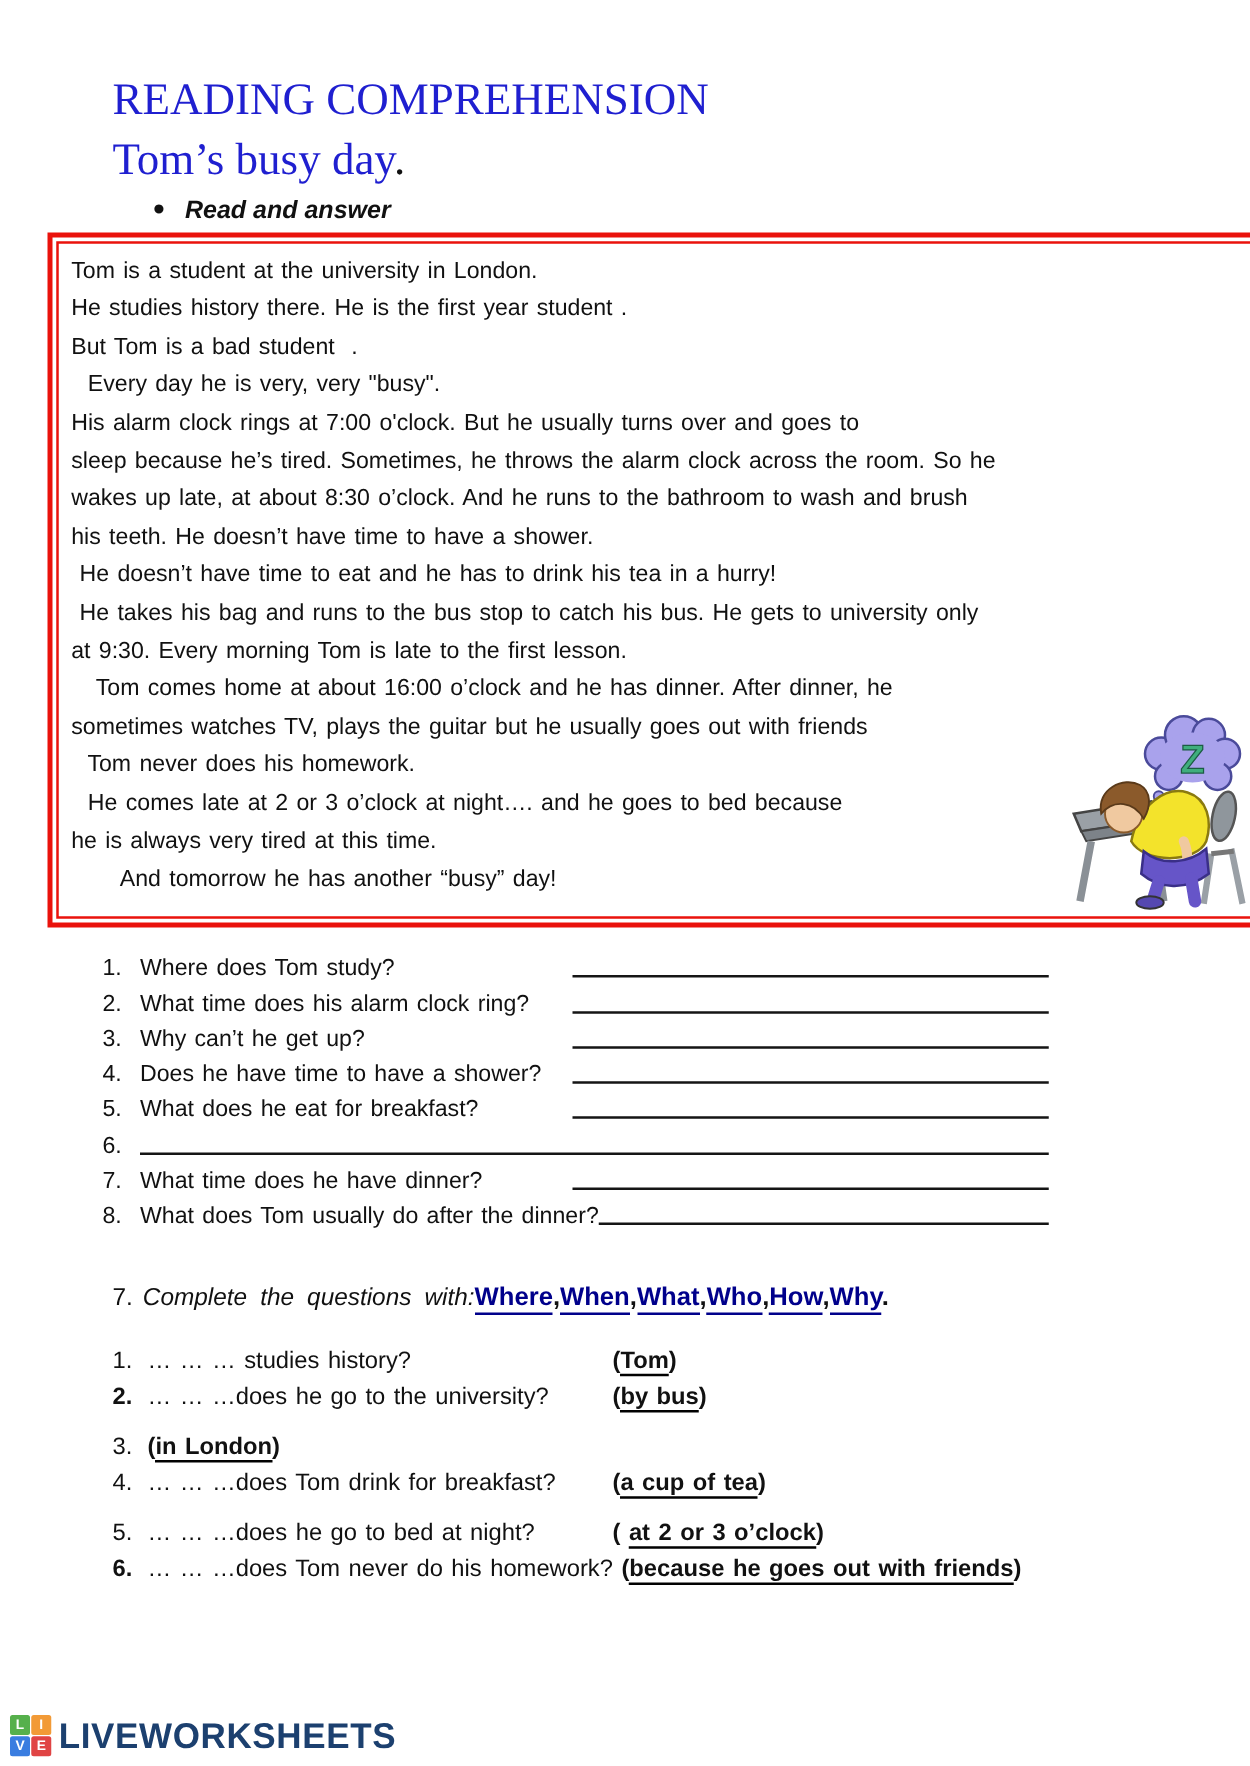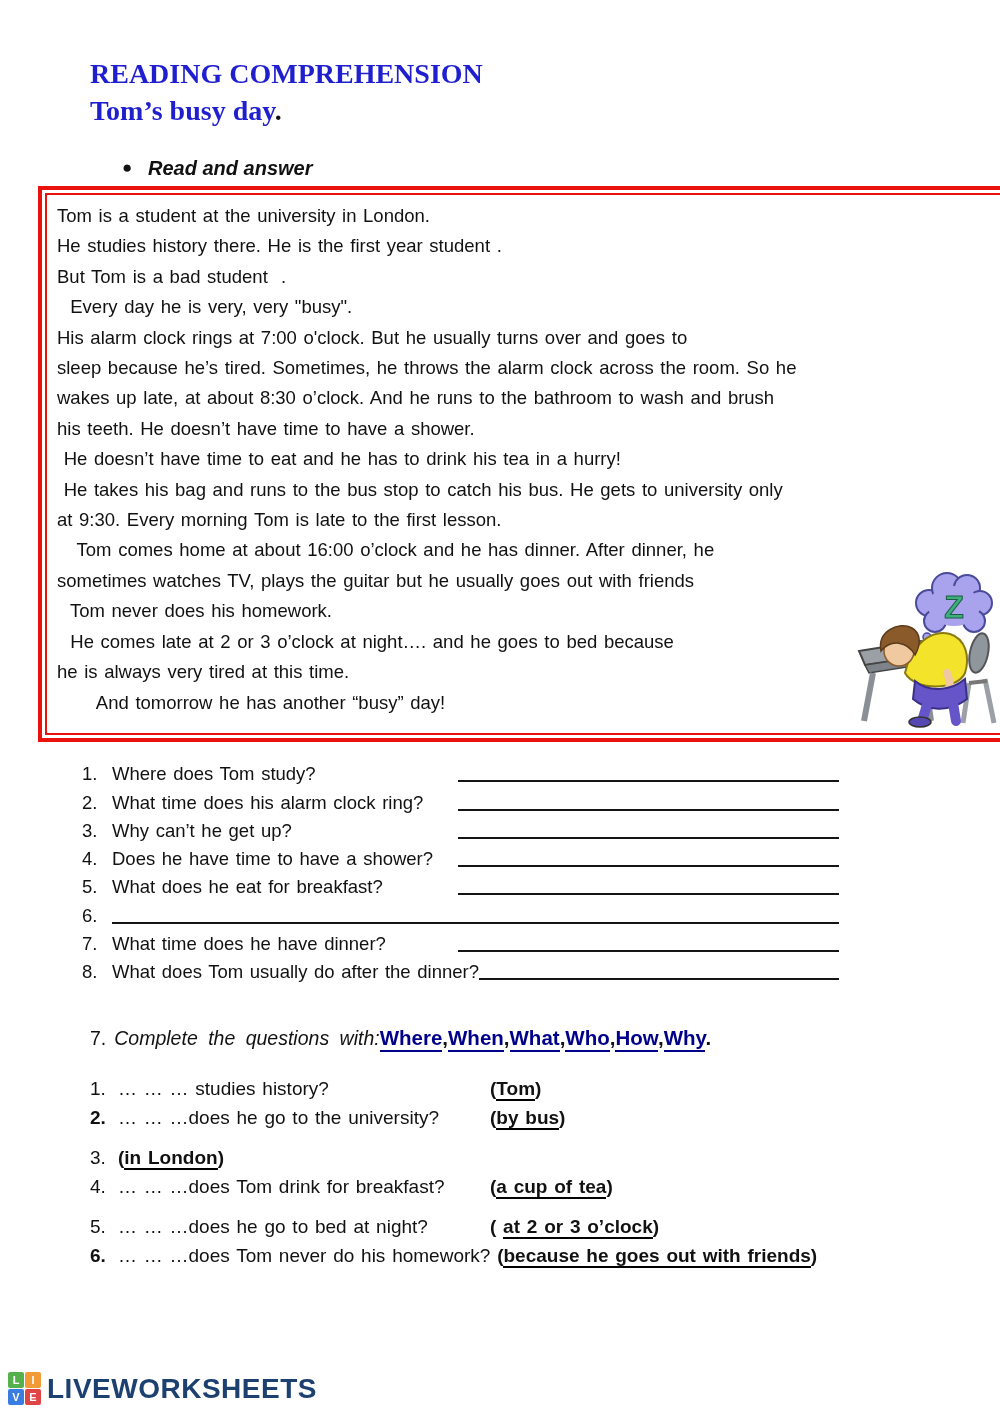--- a/index.html
+++ b/index.html
@@ -3,21 +3,21 @@
 <meta charset="utf-8">
 <style>
   html,body{margin:0;padding:0;}
   body{
     width:1000px;height:1413px;position:relative;background:#ffffff;
     font-family:"Liberation Sans","DejaVu Sans",sans-serif;color:#111;
     overflow:hidden;
   }
   
   .title-block{position:absolute;left:90px;top:56px;line-height:1.32;
-    font-family:"Liberation Serif","DejaVu Serif",serif;font-weight:bold;font-size:28px;color:#1f1fd0;}
+    font-family:"Liberation Serif","DejaVu Serif",serif;font-weight:normal;font-size:36px;color:#1f1fd0;}
   .title-block .sub-period{color:#111;}
   .instruction-row{position:absolute;left:122px;top:157px;font-size:20px;font-weight:bold;font-style:italic;}
   .instruction-row .bullet{display:inline-block;width:26px;font-style:normal;font-size:17px;vertical-align:2px;}
   
   .passage-box{position:absolute;left:38px;top:186px;width:988px;height:556px;border:4px solid #ea120c;box-sizing:border-box;}
   .passage-inner{position:absolute;inset:3px;border:2px solid #ea120c;padding:6px 4px 0 10px;box-sizing:border-box;}
   .p-line{white-space:pre;font-size:18.5px;line-height:30.4px;word-spacing:1.5px;}
   .cartoon{position:absolute;right:12px;bottom:4px;width:148px;height:158px;}
   
   .questions{position:absolute;left:82px;top:757px;width:757px;}

